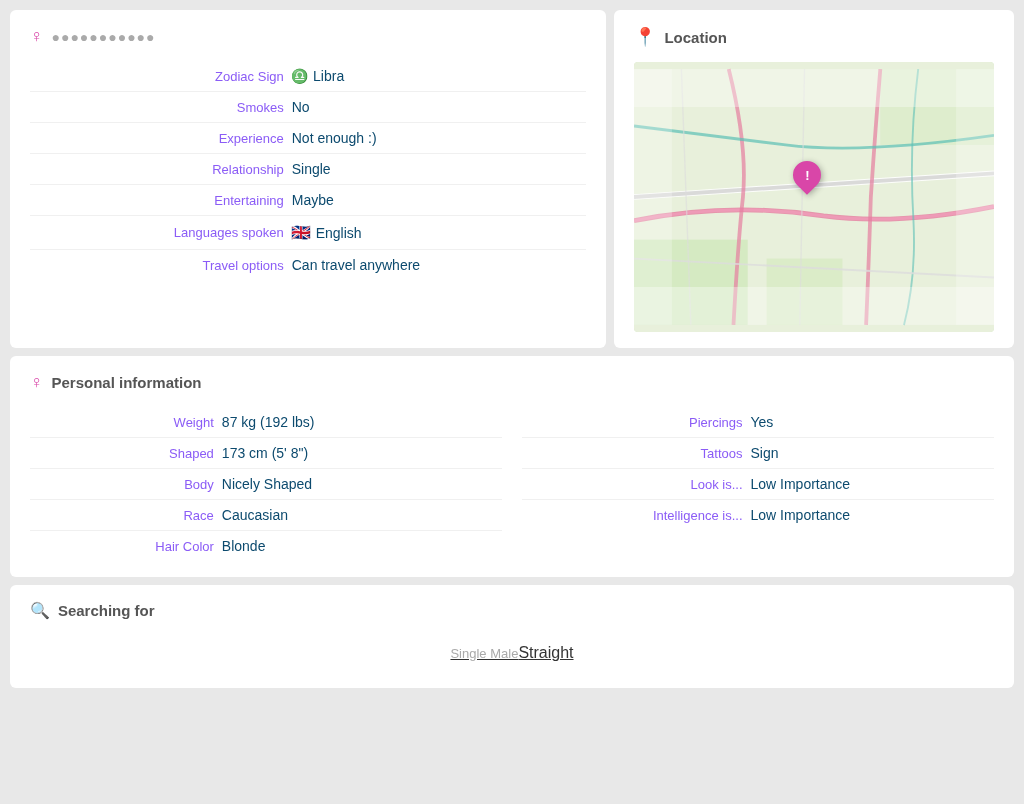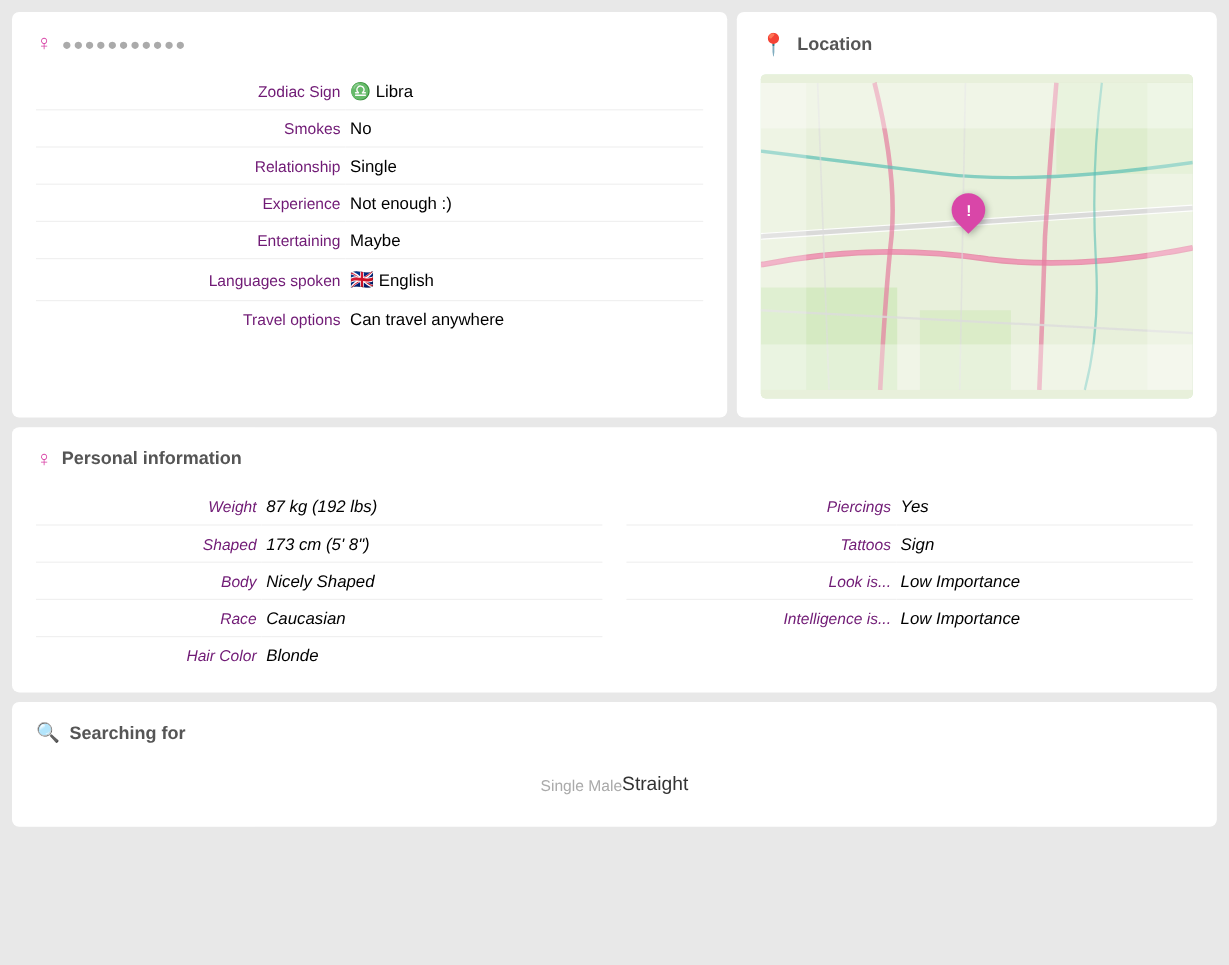--- a/index.html
+++ b/index.html
@@ -64,27 +64,27 @@
     }
     .info-table tr:last-child {
       border-bottom: none;
     }
     .info-table td {
       padding: 7px 4px;
       vertical-align: middle;
     }
     .info-label {
       text-align: right;
-      color: #701a75;
+      color: #8b5cf6;
       padding-right: 16px;
       white-space: nowrap;
       font-size: 13px;
     }
     .info-value {
-      color: #000000;
+      color: #0c4a6e;
       font-size: 14px;
     }
     .flag-emoji {
       font-size: 16px;
       margin-right: 4px;
     }
     
     .map-container {
       width: 100%;
       height: 270px;
@@ -129,39 +129,39 @@
       position: absolute;
     }
     
     .personal-card {
       width: 100%;
     }
     .two-col-table {
       width: 100%;
       display: flex;
       gap: 20px;
-      font-style: italic;
     }
     .two-col-table .col {
       flex: 1;
     }
     
     .searching-card {
       width: 100%;
     }
     .search-icon {
       color: #d946a8;
       font-size: 16px;
     }
     .searching-info {
       display: flex;
       justify-content: center;
       align-items: center;
       gap: 0;
       padding: 10px 0;
+      text-decoration: underline;
     }
     .searching-label {
       color: #aaa;
       font-size: 13px;
     }
     .searching-value {
       color: #333;
       font-size: 16px;
       font-weight: 500;
       text-align: center;
@@ -183,26 +183,26 @@
         <tbody>
             <tr>
           <td class="info-label">Zodiac Sign</td>
           <td class="info-value">♎ Libra</td>
         </tr>
         <tr>
           <td class="info-label">Smokes</td>
           <td class="info-value">No</td>
         </tr>
         <tr>
+          <td class="info-label">Experience</td>
+          <td class="info-value">Not enough :)</td>
+        </tr>
+        <tr>
           <td class="info-label">Relationship</td>
           <td class="info-value">Single</td>
-        </tr>
-        <tr>
-          <td class="info-label">Experience</td>
-          <td class="info-value">Not enough :)</td>
         </tr>
         <tr>
           <td class="info-label">Entertaining</td>
           <td class="info-value">Maybe</td>
         </tr>
         <tr>
           <td class="info-label">Languages spoken</td>
           <td class="info-value"><span class="flag-emoji">🇬🇧</span>English</td>
         </tr>
         <tr>

